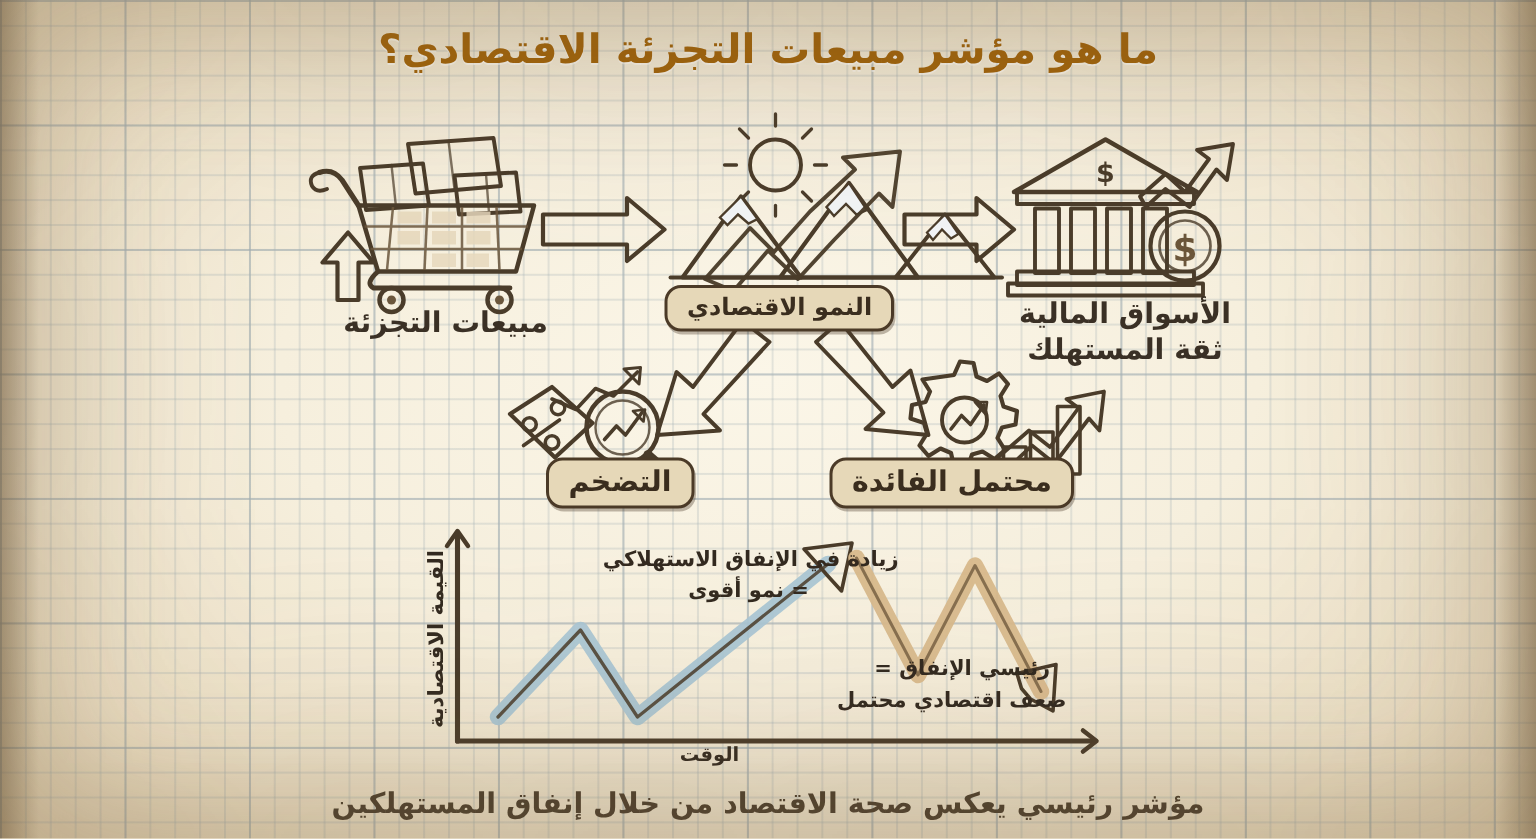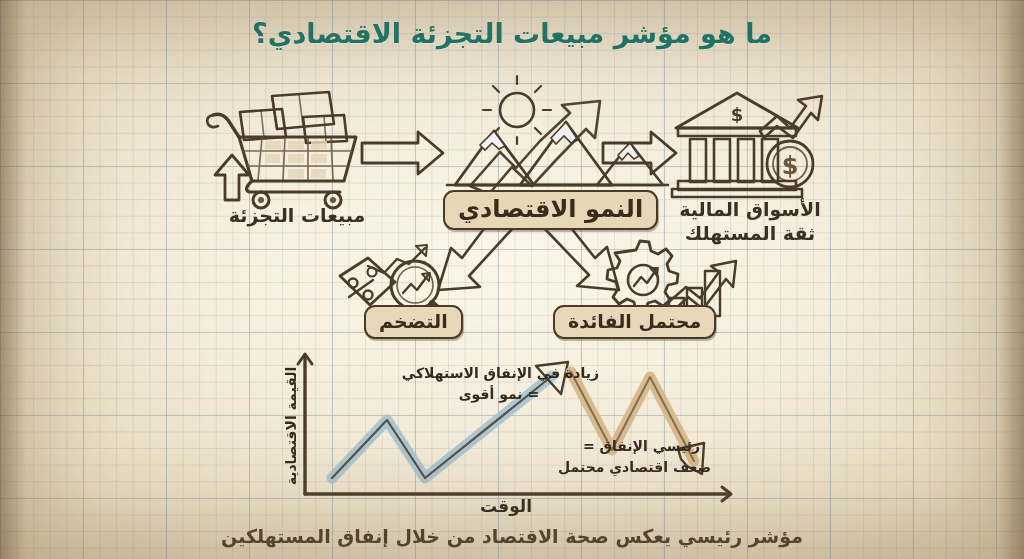--- a/index.html
+++ b/index.html
@@ -29,21 +29,21 @@
     position:absolute;inset:0;pointer-events:none;
     box-shadow:inset 0 0 90px 26px rgba(120,96,58,.30), inset 0 0 200px 60px rgba(140,110,70,.12);
   }
   #edgeL,#edgeR{position:absolute;top:0;bottom:0;width:26px;pointer-events:none;}
   #edgeL{left:0;background:linear-gradient(to right,rgba(96,74,44,.42),rgba(96,74,44,0));}
   #edgeR{right:0;background:linear-gradient(to left,rgba(96,74,44,.42),rgba(96,74,44,0));}
 
   
   .ttl{
     position:absolute;left:0;right:0;top:18px;text-align:center;
-    font-size:27px;font-weight:bold;color:#0f766e;letter-spacing:.2px;
+    font-size:27px;font-weight:bold;color:#a16207;letter-spacing:.2px;
     text-shadow:0 1px 0 rgba(255,255,255,.55);
   }
   .nodeLabel{
     position:absolute;text-align:center;font-weight:bold;color:#3a3025;
     line-height:1.18;white-space:nowrap;
   }
   .boxLabel{
     position:absolute;background:#e6d8b8;border:2.5px solid #4b3a27;
     border-radius:11px;padding:3px 13px 5px;font-weight:bold;color:#3a2d1e;
     box-shadow:1px 2px 0 rgba(75,58,39,.35);white-space:nowrap;
@@ -258,36 +258,36 @@
 
   <g>
     <path d="M571 372 L612 450 L650 377 L694 461" fill="none" stroke="#d8b98c" stroke-width="11" stroke-linecap="round" stroke-linejoin="round" opacity=".95"></path>
     <path d="M571 372 L612 450 L650 377 L694 461" fill="none" stroke="#6b563a" stroke-width="2" stroke-linecap="round" stroke-linejoin="round" opacity=".75"></path>
     <path class="ink" d="M678 449 L704 443 L702 474 L687 466 L681 459 Z" fill="url(#gTan)" stroke-width="2.4"></path>
   </g>
 </svg>
 
 <div class="nodeLabel" style="left:212px;top:204px;width:170px;font-size:19px;">مبيعات التجزئة</div>
 
-<div class="boxLabel" style="left:443px;top:190px;font-size:24px;">النمو الاقتصادي</div>
+<div class="boxLabel" style="left:443px;top:190px;font-size:16px;">النمو الاقتصادي</div>
 
 <div class="nodeLabel" style="left:655px;top:198px;width:190px;font-size:19px;">الأسواق المالية</div>
 <div class="nodeLabel" style="left:655px;top:222px;width:190px;font-size:19px;">ثقة المستهلك</div>
 
 <div class="boxLabel" style="left:364px;top:305px;font-size:19px;">التضخم</div>
 
 <div class="boxLabel" style="left:553px;top:305px;font-size:19px;">محتمل الفائدة</div>
 
 <div class="annot" style="left:355px;top:364px;width:200px;font-size:14px;text-align:right;">زيادة في الإنفاق الاستهلاكي</div>
 <div class="annot" style="left:355px;top:385px;width:200px;font-size:14px;text-align:center;">= نمو أقوى</div>
 
 <div class="annot" style="left:510px;top:437px;width:175px;font-size:14px;text-align:center;">رئيسي الإنفاق =</div>
 <div class="annot" style="left:472px;top:458px;width:195px;font-size:14px;text-align:right;">ضعف اقتصادي محتمل</div>
 
 <div class="axisLabel vax" style="left:216px;top:418px;width:150px;text-align:center;font-size:14px;">القيمة الاقتصادية</div>
 
-<div class="axisLabel" style="left:451px;top:496px;width:110px;text-align:center;font-size:17px;">الوقت</div>
+<div class="axisLabel" style="left:418px;top:496px;width:110px;text-align:center;font-size:13px;">الوقت</div>
 
 <div class="foot">مؤشر رئيسي يعكس صحة الاقتصاد من خلال إنفاق المستهلكين</div>
 
 <div id="vignette"></div>
 <div id="edgeL"></div>
 <div id="edgeR"></div>
 
 </body></html>

